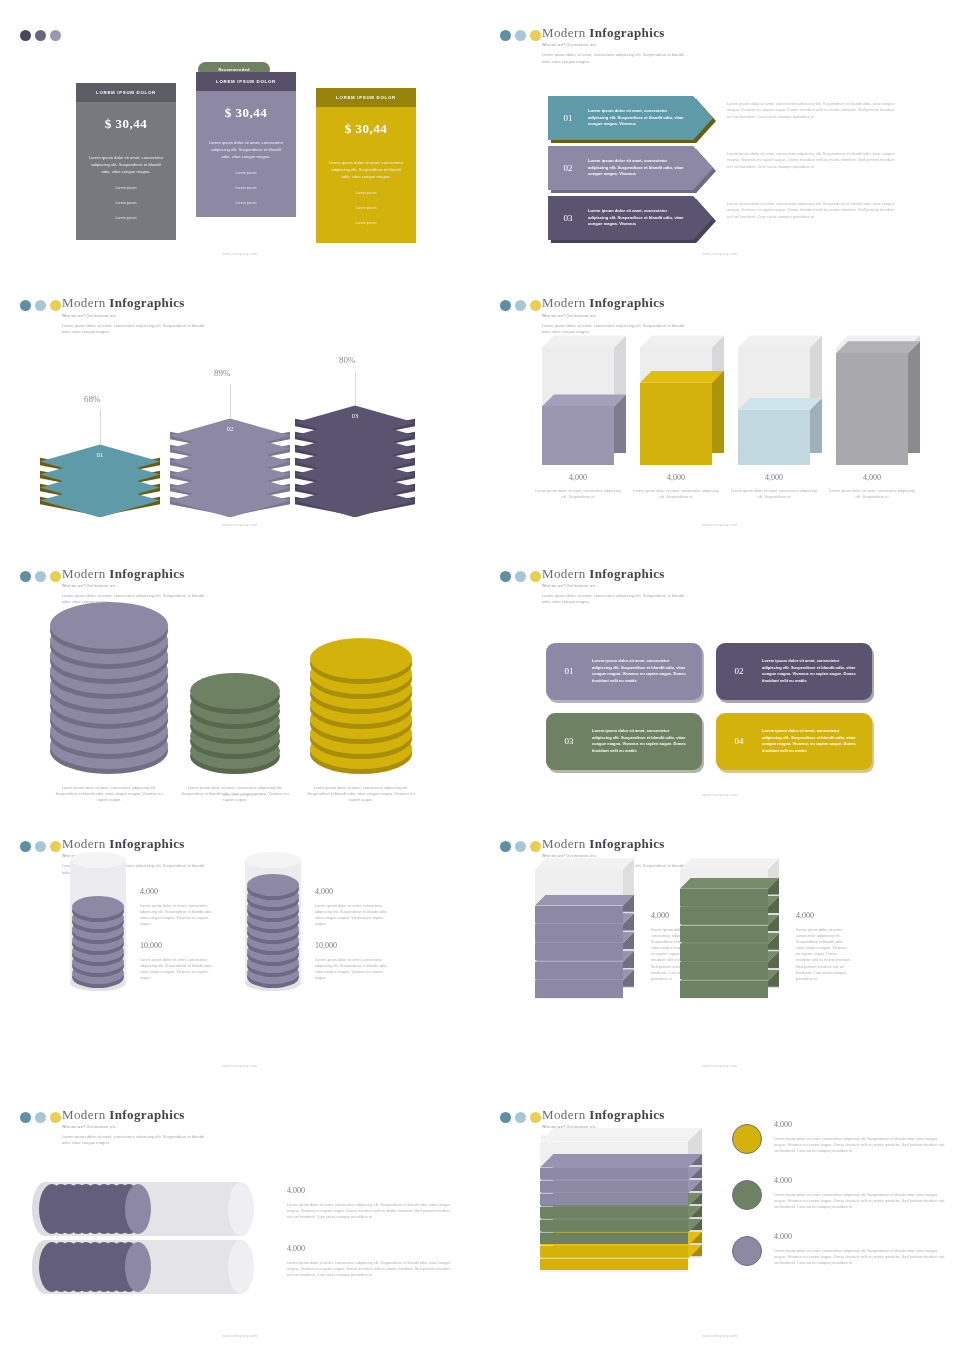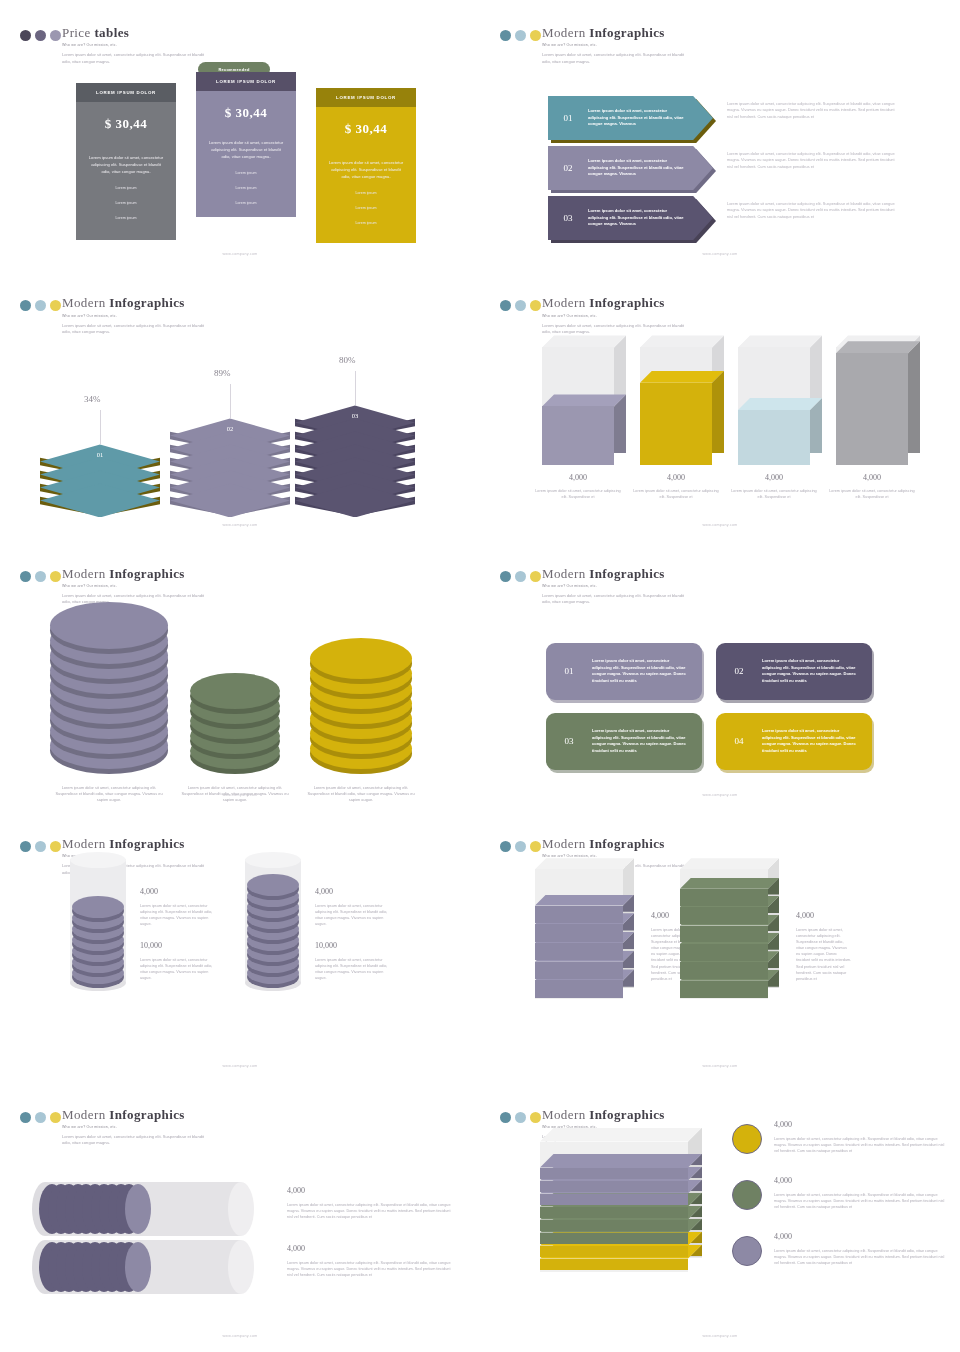--- a/index.html
+++ b/index.html
@@ -70,25 +70,20 @@
 
 <div class="grid">
 
   <div class="panel">
     <div class="phead">
       <div class="dots">
         <span class="dot" style="background:#4b4659"></span>
         <span class="dot" style="background:#6b6580"></span>
         <span class="dot" style="background:#9b97b0"></span>
       </div>
-      <div class="ptitles">
-        <div class="ptitle"><span>Price </span><b>tables</b></div>
-        <div class="psub">Who we are? Our mission, etc.</div>
-        <div class="pbody">Lorem ipsum dolor sit amet, consectetur adipiscing elit. Suspendisse et blandit odio, vitae congue magna.</div>
-      </div>
     </div>
 
     <div class="pt-wrap">
 
       <div class="pcard" style="left:16px; top:21px; height:157px; background:#77797e;">
         <div class="hd" style="background:#5a5d63">LOREM IPSUM DOLOR</div>
         <div class="price">$ 30,44</div>
         <div class="desc">Lorem ipsum dolor sit amet, consectetur adipiscing elit. Suspendisse et blandit odio, vitae congue magna.</div>
         <div class="li">Lorem ipsum</div>
         <div class="li">Lorem ipsum</div>
@@ -187,21 +182,21 @@
           <div style="position:absolute;left:0;top:180px;width:120px;height:34px;background:#6b5d0d;clip-path:polygon(0 22%, 50% 56%, 100% 22%, 100% 44%, 50% 78%, 0 44%);"></div>
           <div style="position:absolute;left:0;top:174px;width:120px;height:34px;background:#5f9aa8;clip-path:polygon(50% 0, 100% 50%, 50% 100%, 0 50%);"></div>
           <div class="iso-lbl" style="left:0;top:181px;">01</div>
           <div style="position:absolute;left:0;top:193px;width:120px;height:34px;background:#6b5d0d;clip-path:polygon(0 22%, 50% 56%, 100% 22%, 100% 44%, 50% 78%, 0 44%);"></div>
           <div style="position:absolute;left:0;top:187px;width:120px;height:34px;background:#5f9aa8;clip-path:polygon(50% 0, 100% 50%, 50% 100%, 0 50%);"></div>
           <div style="position:absolute;left:0;top:206px;width:120px;height:34px;background:#6b5d0d;clip-path:polygon(0 22%, 50% 56%, 100% 22%, 100% 44%, 50% 78%, 0 44%);"></div>
           <div style="position:absolute;left:0;top:200px;width:120px;height:34px;background:#5f9aa8;clip-path:polygon(50% 0, 100% 50%, 50% 100%, 0 50%);"></div>
           <div style="position:absolute;left:0;top:219px;width:120px;height:34px;background:#6b5d0d;clip-path:polygon(0 22%, 50% 56%, 100% 22%, 100% 44%, 50% 78%, 0 44%);"></div>
           <div style="position:absolute;left:0;top:213px;width:120px;height:34px;background:#5f9aa8;clip-path:polygon(50% 0, 100% 50%, 50% 100%, 0 50%);"></div>
           <div class="stem" style="left:60px; top:140px; height:34px;"></div>
-          <div class="pct" style="left:44px; top:124px;">34%</div>
+          <div class="pct" style="left:44px; top:124px;">68%</div>
         </div>
         <div class="iso" style="left:170px; top:0; width:120px;">
           <div style="position:absolute;left:0;top:154px;width:120px;height:34px;background:#7b7790;clip-path:polygon(0 22%, 50% 56%, 100% 22%, 100% 44%, 50% 78%, 0 44%);"></div>
           <div style="position:absolute;left:0;top:148px;width:120px;height:34px;background:#8d89a5;clip-path:polygon(50% 0, 100% 50%, 50% 100%, 0 50%);"></div>
           <div class="iso-lbl" style="left:0;top:155px;">02</div>
           <div style="position:absolute;left:0;top:167px;width:120px;height:34px;background:#7b7790;clip-path:polygon(0 22%, 50% 56%, 100% 22%, 100% 44%, 50% 78%, 0 44%);"></div>
           <div style="position:absolute;left:0;top:161px;width:120px;height:34px;background:#8d89a5;clip-path:polygon(50% 0, 100% 50%, 50% 100%, 0 50%);"></div>
           <div style="position:absolute;left:0;top:180px;width:120px;height:34px;background:#7b7790;clip-path:polygon(0 22%, 50% 56%, 100% 22%, 100% 44%, 50% 78%, 0 44%);"></div>
           <div style="position:absolute;left:0;top:174px;width:120px;height:34px;background:#8d89a5;clip-path:polygon(50% 0, 100% 50%, 50% 100%, 0 50%);"></div>
           <div style="position:absolute;left:0;top:193px;width:120px;height:34px;background:#7b7790;clip-path:polygon(0 22%, 50% 56%, 100% 22%, 100% 44%, 50% 78%, 0 44%);"></div>

